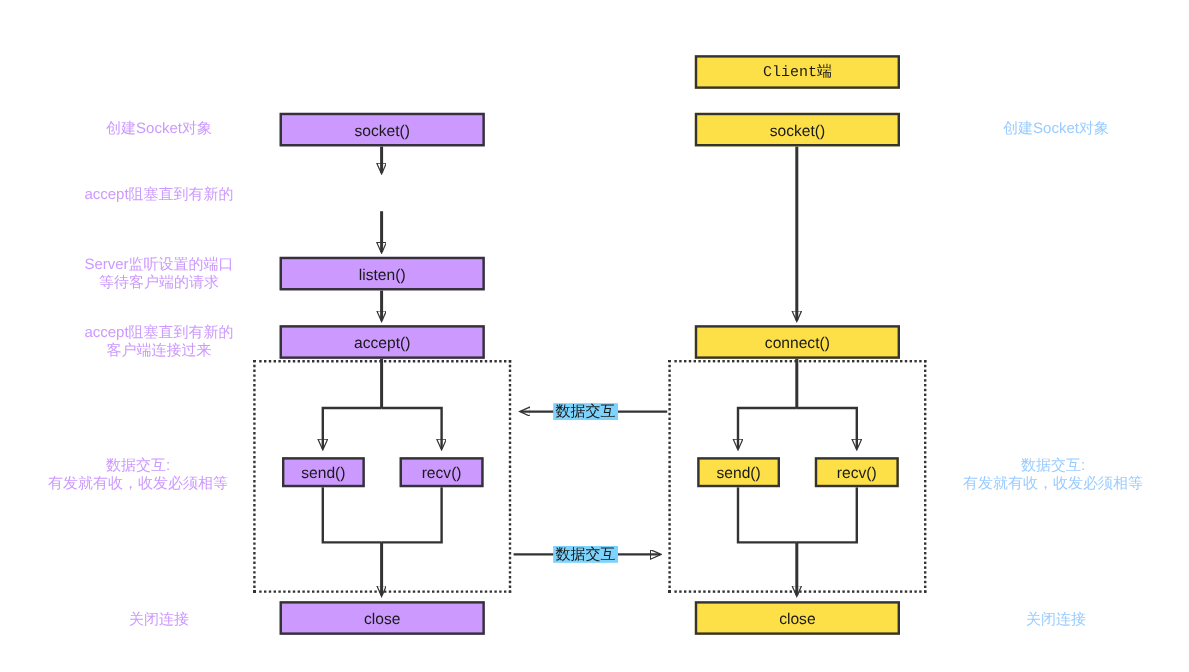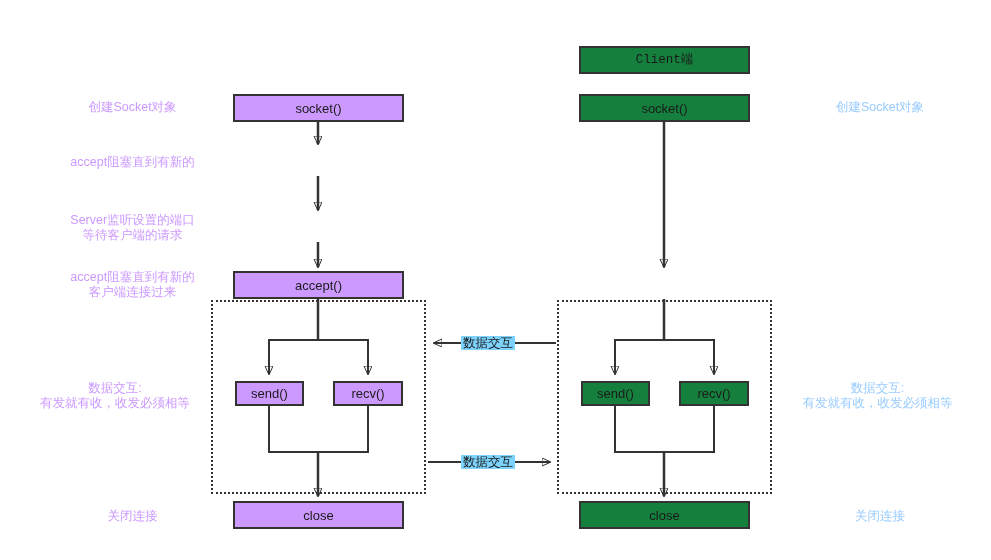--- a/index.html
+++ b/index.html
@@ -26,21 +26,21 @@
     border: 2px solid #333333;
     display: flex;
     align-items: center;
     justify-content: center;
     font-size: 13px;
     color: #1a1a1a;
     line-height: 1;
     white-space: nowrap;
   }
   .node.server { background: #cc99ff; }
-  .node.client { background: #15803d; }
+  .node.client { background: #fde047; }
   .node.title { font-family: "Liberation Mono", "DejaVu Sans Mono", monospace; font-size: 12.5px; }
 
   .side-label {
     position: absolute;
     font-size: 12.5px;
     line-height: 15px;
     text-align: center;
     white-space: pre-line;
   }
   .side-label.left-label { color: #cc99ff; }
@@ -110,20 +110,23 @@
 
   <div class="dotted-group" style="left:211px; top:300px; width:215px; height:194px;"></div>
   <div class="dotted-group" style="left:557px; top:300px; width:215px; height:194px;"></div>
 
 
   <div class="node server" style="left:233px; top:94px; width:171px; height:28px;">
     <span>socket()</span>
   </div>
 
 
+  <div class="node server" style="left:233px; top:214px; width:171px; height:28px;">
+    <span>listen()</span>
+  </div>
 
   <div class="node server" style="left:233px; top:271px; width:171px; height:28px;">
     <span>accept()</span>
   </div>
 
   <div class="node server" style="left:235px; top:381px; width:69px; height:25px;">
     <span>send()</span>
   </div>
 
   <div class="node server" style="left:333px; top:381px; width:70px; height:25px;">
@@ -150,20 +153,23 @@
   <div class="side-label left-label" style="left:40px; top:509px; width:185px;">关闭连接</div>
 
   <div class="node client title" style="left:579px; top:46px; width:171px; height:28px;">
     <span>Client端</span>
   </div>
 
   <div class="node client" style="left:579px; top:94px; width:171px; height:28px;">
     <span>socket()</span>
   </div>
 
+  <div class="node client" style="left:579px; top:271px; width:171px; height:28px;">
+    <span>connect()</span>
+  </div>
 
   <div class="node client" style="left:581px; top:381px; width:69px; height:25px;">
     <span>send()</span>
   </div>
 
   <div class="node client" style="left:679px; top:381px; width:70px; height:25px;">
     <span>recv()</span>
   </div>
 
   <div class="node client" style="left:579px; top:501px; width:171px; height:28px;">

